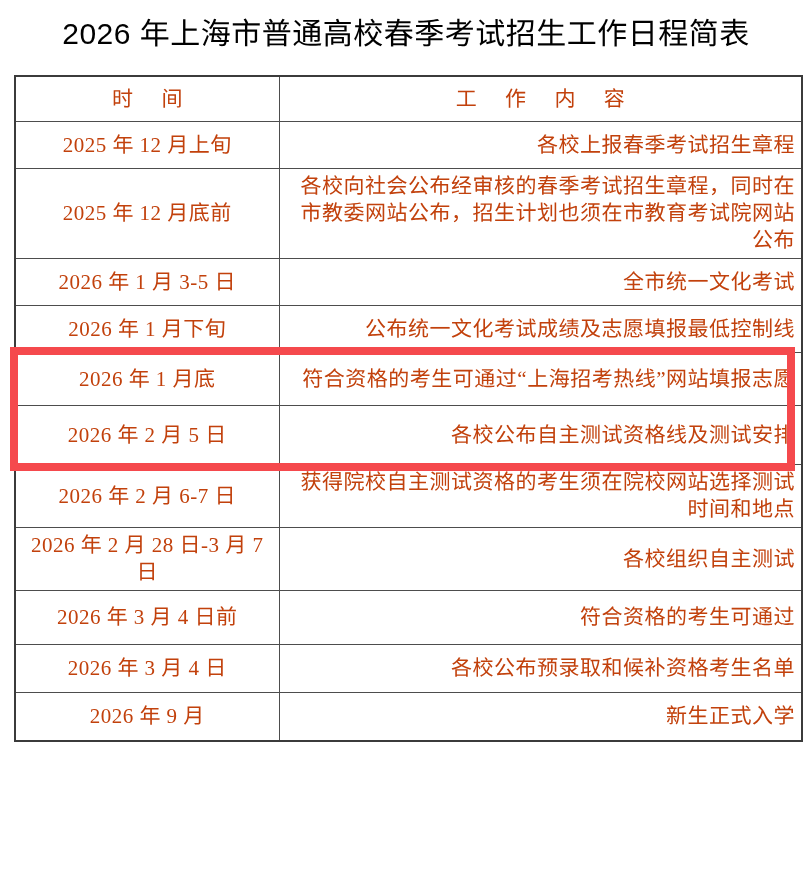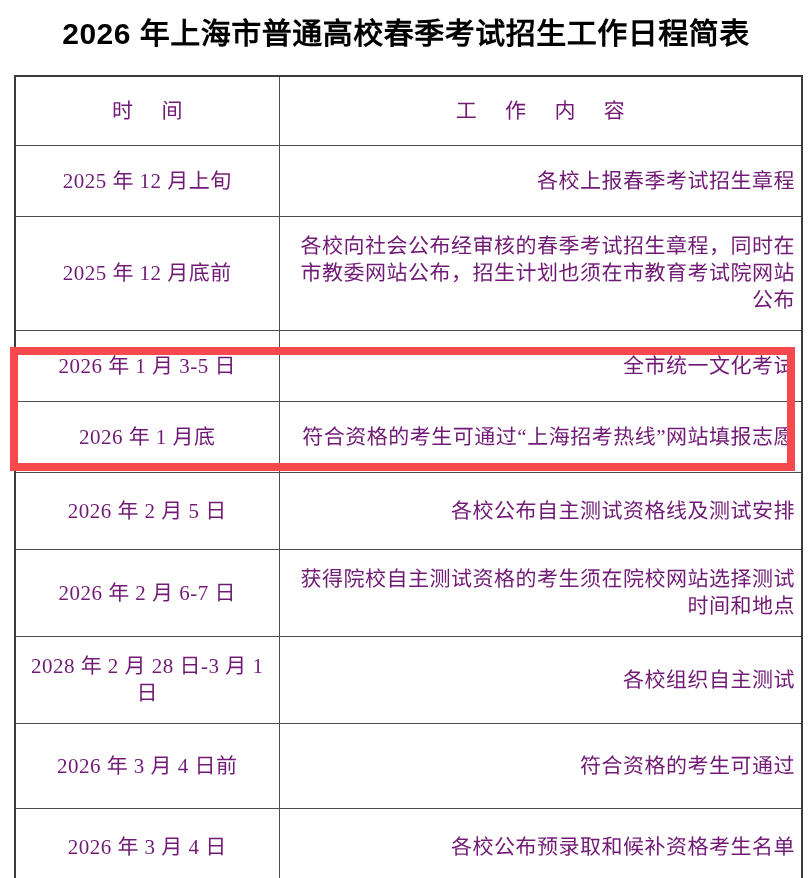--- a/index.html
+++ b/index.html
@@ -14,21 +14,21 @@
     background: #ffffff;
     overflow: hidden;
     font-family: "Liberation Serif", serif;
     color: #1a1a1a;
   }
   .doc-title {
     margin: 14px 0 0 0;
     padding: 0;
     text-align: center;
     font-family: "Liberation Sans", sans-serif;
-    font-weight: 700;
+    font-weight: 400;
     font-size: 30px;
     line-height: 40px;
     color: #000000;
     letter-spacing: 0.5px;
   }
   table.schedule {
     position: absolute;
     left: 14px;
     top: 75px;
     width: 787px;
@@ -36,22 +36,22 @@
     table-layout: fixed;
     font-size: 21px;
     letter-spacing: 0.5px;
   }
   table.schedule th,
   table.schedule td {
     border: 1px solid #4d4d4d;
     vertical-align: middle;
     font-weight: normal;
     line-height: 27px;
-    padding: 16px 6px;
-    color: #701a75;
+    padding: 4px 6px;
+    color: #c2410c;
     background: #ffffff;
   }
   table.schedule {
     border: 2px solid #3b3b3b;
   }
   col.c-time { width: 264px; }
   col.c-content { width: 523px; }
   th.h-cell {
     text-align: center;
     letter-spacing: 0.55em;
@@ -117,33 +117,37 @@
       </tr>
       <tr>
         <td class="time-cell">2025 年 12 月底前</td>
         <td class="content-cell">各校向社会公布经审核的春季考试招生章程，同时在市教委网站公布，招生计划也须在市教育考试院网站公布</td>
       </tr>
       <tr>
         <td class="time-cell">2026 年 1 月 3-5 日</td>
         <td class="content-cell">全市统一文化考试</td>
       </tr>
       <tr>
+        <td class="time-cell">2026 年 1 月下旬</td>
+        <td class="content-cell">公布统一文化考试成绩及志愿填报最低控制线</td>
+      </tr>
+      <tr>
         <td class="time-cell">2026 年 1 月底</td>
         <td class="content-cell">符合资格的考生可通过“上海招考热线”网站填报志愿</td>
       </tr>
       <tr>
         <td class="time-cell">2026 年 2 月 5 日</td>
         <td class="content-cell">各校公布自主测试资格线及测试安排</td>
       </tr>
       <tr>
         <td class="time-cell">2026 年 2 月 6-7 日</td>
         <td class="content-cell">获得院校自主测试资格的考生须在院校网站选择测试时间和地点</td>
       </tr>
       <tr>
-        <td class="time-cell">2028 年 2 月 28 日-3 月 1 日</td>
+        <td class="time-cell">2026 年 2 月 28 日-3 月 7 日</td>
         <td class="content-cell">各校组织自主测试</td>
       </tr>
       <tr>
         <td class="time-cell">2026 年 3 月 4 日前</td>
         <td class="content-cell">符合资格的考生可通过</td>
       </tr>
       <tr>
         <td class="time-cell">2026 年 3 月 4 日</td>
         <td class="content-cell">各校公布预录取和候补资格考生名单</td>
       </tr>

